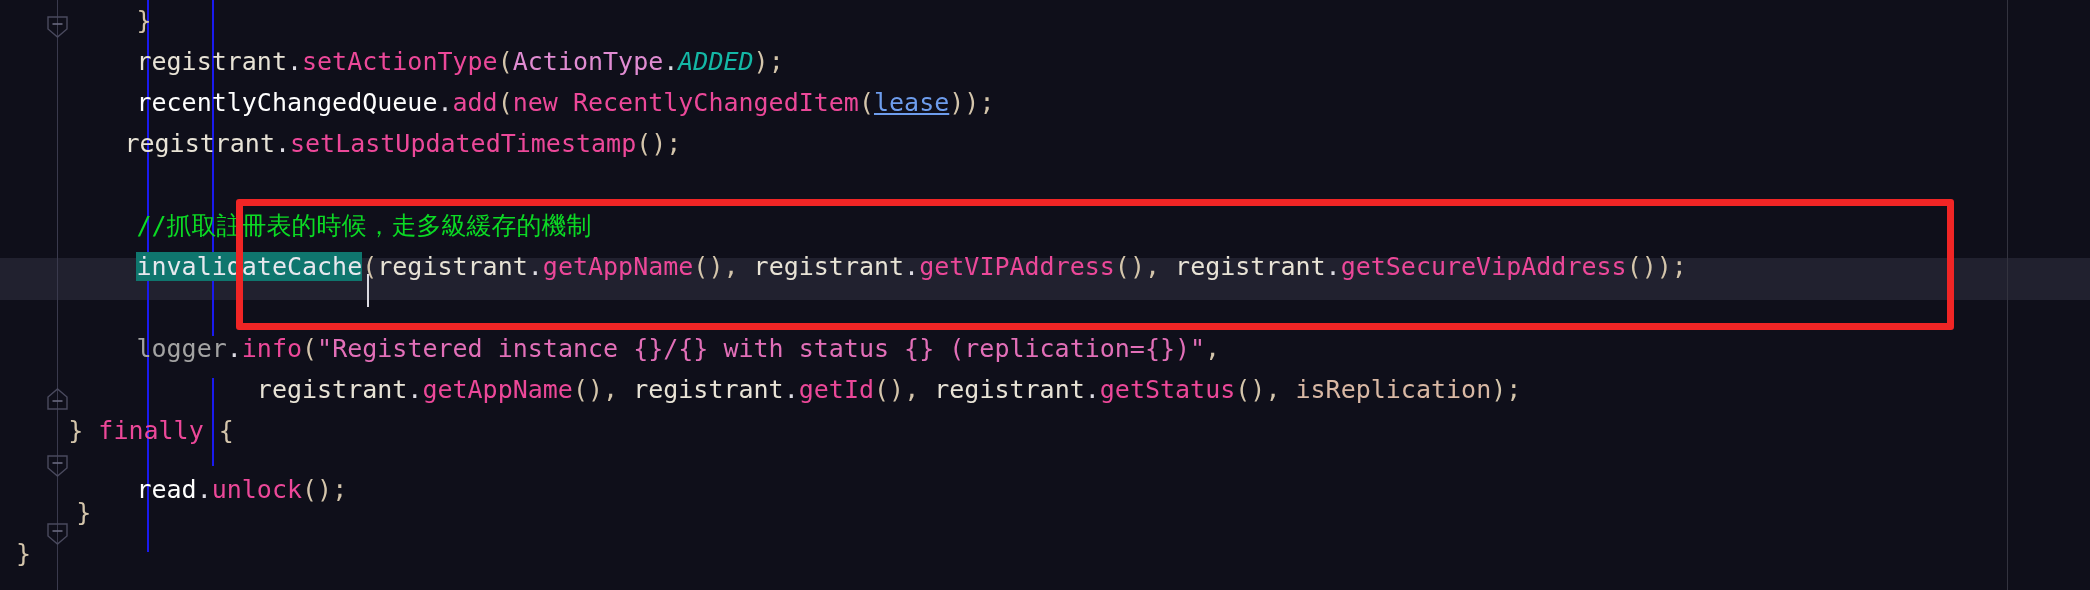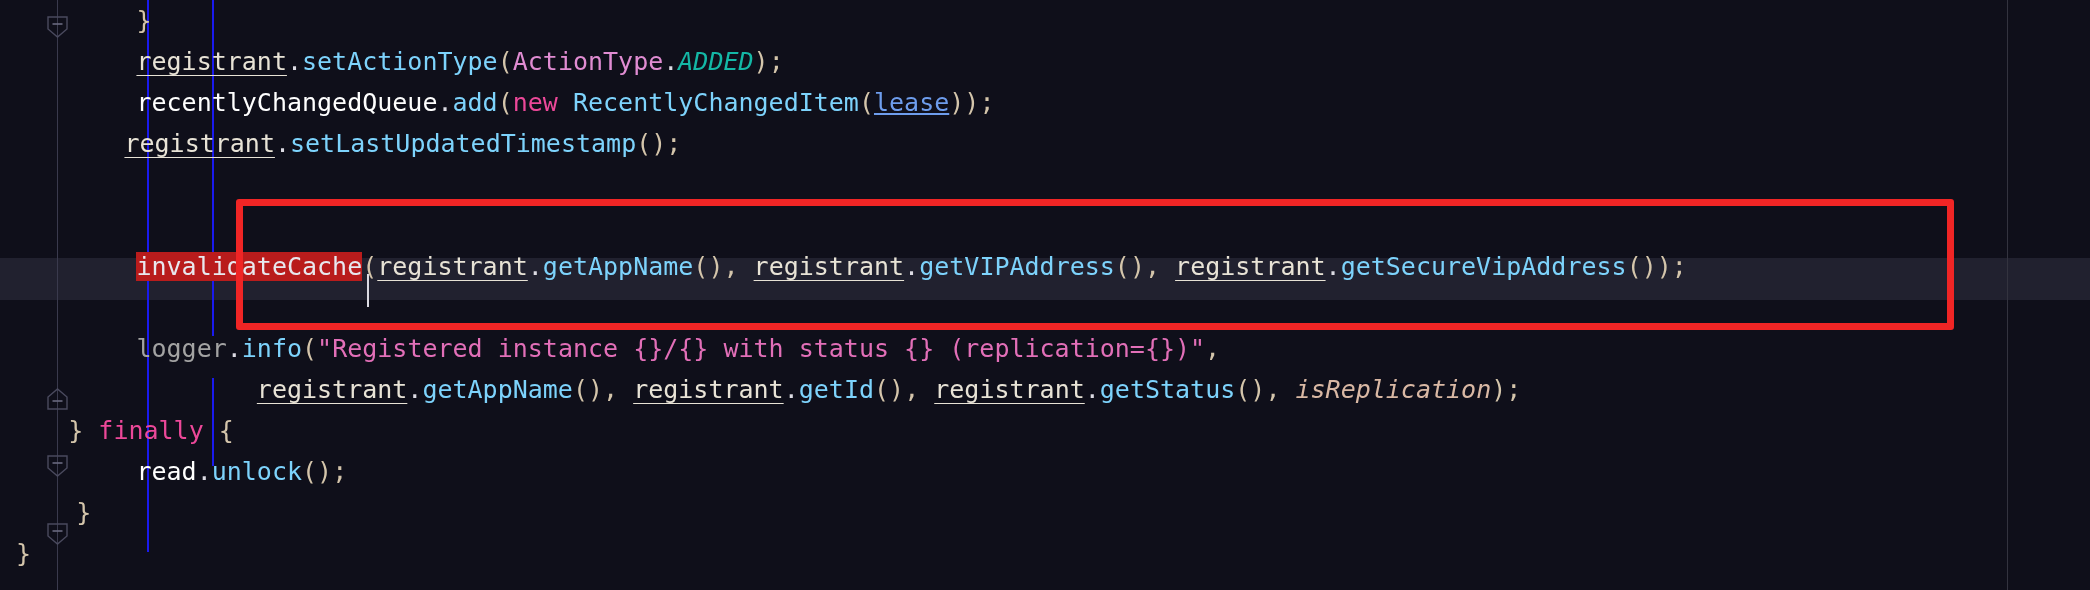--- a/index.html
+++ b/index.html
@@ -84,35 +84,35 @@
     position: absolute;
     left: 0;
     height: 41px;
     white-space: pre;
     display: block;
   }
 
   
   .t-plain   { color: #dcdbe3; }
   .t-punct   { color: #d4c5ab; }
-  .t-field   { color: #e8e3d6; text-decoration: underline; text-underline-offset: 5px; text-decoration-thickness: 1px; }
+  .t-field   { color: #e8e3d6; text-underline-offset: 5px; text-decoration-thickness: 1px; }
   .t-ident   { color: #ffffff; }
   .t-cls     { color: #e08cd2; }
   .t-enum    { color: #14b8a6; font-style: italic; }
   .t-kw      { color: #ec4899; }
   .t-param   { color: #6e9ded; text-decoration: underline; }
   .t-static  { color: #a3a3a3; }
   .t-str     { color: #e26fb8; }
-  .t-arg     { color: #d9b8a4; font-style: italic; }
+  .t-arg     { color: #d9b8a4; }
   .t-comment { color: #0bda24; }
-  .t-method  { color: #7dd3fc; }
+  .t-method  { color: #ec4899; }
 
   
   .occurrence {
-    background: #b91c1c;
+    background: #0f766e;
     color: #e8e8ee;
     position: relative;
   }
 
   
   .caret {
     position: absolute;
     width: 2px;
     height: 33px;
     background: #dcdbe3;
@@ -171,27 +171,27 @@
   <div class="indent-guide" style="left:212px; top:378px; height:88px;"></div>
 
   <div class="margin-guide"></div>
 
   <div class="code">
       <div class="line" style="top: 0px; left: 16px;"><span class="t-plain">        </span><span class="t-punct">}</span></div>
       <div class="line" style="top: 41px; left: 16px;"><span class="t-plain">        </span><span class="t-field">registrant</span><span class="t-plain">.</span><span class="t-method">setActionType</span><span class="t-punct">(</span><span class="t-cls">ActionType</span><span class="t-plain">.</span><span class="t-enum">ADDED</span><span class="t-punct">)</span><span class="t-punct">;</span></div>
       <div class="line" style="top: 82px; left: 16px;"><span class="t-plain">        </span><span class="t-ident">recentlyChangedQueue</span><span class="t-plain">.</span><span class="t-method">add</span><span class="t-punct">(</span><span class="t-kw">new</span><span class="t-method"> RecentlyChangedItem</span><span class="t-punct">(</span><span class="t-param">lease</span><span class="t-punct">)</span><span class="t-punct">)</span><span class="t-punct">;</span></div>
       <div class="line" style="top: 123px; left: 4px;"><span class="t-plain">        </span><span class="t-field">registrant</span><span class="t-plain">.</span><span class="t-method">setLastUpdatedTimestamp</span><span class="t-punct">(</span><span class="t-punct">)</span><span class="t-punct">;</span></div>
       <div class="line" style="top: 164px; left: 16px;"></div>
-      <div class="line" style="top: 205px; left: 16px;"><span class="t-plain">        </span></div>
+      <div class="line" style="top: 205px; left: 16px;"><span class="t-plain">        </span><span class="t-comment">//抓取註冊表的時候，走多級緩存的機制</span></div>
       <div class="line" style="top: 246px; left: 16px;"><span class="t-plain">        </span><span class="occurrence">invalidateCache</span><span class="t-punct">(</span><span class="t-field">registrant</span><span class="t-plain">.</span><span class="t-method">getAppName</span><span class="t-punct">(</span><span class="t-punct">)</span><span class="t-punct">, </span><span class="t-field">registrant</span><span class="t-plain">.</span><span class="t-method">getVIPAddress</span><span class="t-punct">(</span><span class="t-punct">)</span><span class="t-punct">, </span><span class="t-field">registrant</span><span class="t-plain">.</span><span class="t-method">getSecureVipAddress</span><span class="t-punct">(</span><span class="t-punct">)</span><span class="t-punct">)</span><span class="t-punct">;</span></div>
       <div class="line" style="top: 287px; left: 16px;"></div>
       <div class="line" style="top: 328px; left: 16px;"><span class="t-plain">        </span><span class="t-static">logger</span><span class="t-plain">.</span><span class="t-method">info</span><span class="t-punct">(</span><span class="t-str">"Registered instance {}/{} with status {} (replication={})"</span><span class="t-punct">,</span></div>
       <div class="line" style="top: 369px; left: 16px;"><span class="t-plain">                </span><span class="t-field">registrant</span><span class="t-plain">.</span><span class="t-method">getAppName</span><span class="t-punct">(</span><span class="t-punct">)</span><span class="t-punct">, </span><span class="t-field">registrant</span><span class="t-plain">.</span><span class="t-method">getId</span><span class="t-punct">(</span><span class="t-punct">)</span><span class="t-punct">, </span><span class="t-field">registrant</span><span class="t-plain">.</span><span class="t-method">getStatus</span><span class="t-punct">(</span><span class="t-punct">)</span><span class="t-punct">, </span><span class="t-arg">isReplication</span><span class="t-punct">)</span><span class="t-punct">;</span></div>
       <div class="line" style="top: 410px; left: 8px;"><span class="t-plain">    </span><span class="t-punct">}</span><span class="t-plain"> </span><span class="t-kw">finally</span><span class="t-plain"> </span><span class="t-punct">{</span></div>
-      <div class="line" style="top: 451px; left: 16px;"><span class="t-plain">        </span><span class="t-ident">read</span><span class="t-plain">.</span><span class="t-method">unlock</span><span class="t-punct">(</span><span class="t-punct">)</span><span class="t-punct">;</span></div>
+      <div class="line" style="top: 469px; left: 16px;"><span class="t-plain">        </span><span class="t-ident">read</span><span class="t-plain">.</span><span class="t-method">unlock</span><span class="t-punct">(</span><span class="t-punct">)</span><span class="t-punct">;</span></div>
       <div class="line" style="top: 492px; left: 16px;"><span class="t-plain">    </span><span class="t-punct">}</span></div>
       <div class="line" style="top: 533px; left: 16px;"><span class="t-punct">}</span></div>
     </div>
 
   <div class="caret" style="left:367px; top:274px;"></div>
 
   <div class="red-box" style="left:236px; top:199px; width:1718px; height:131px;"></div>
 
 </div>
 

